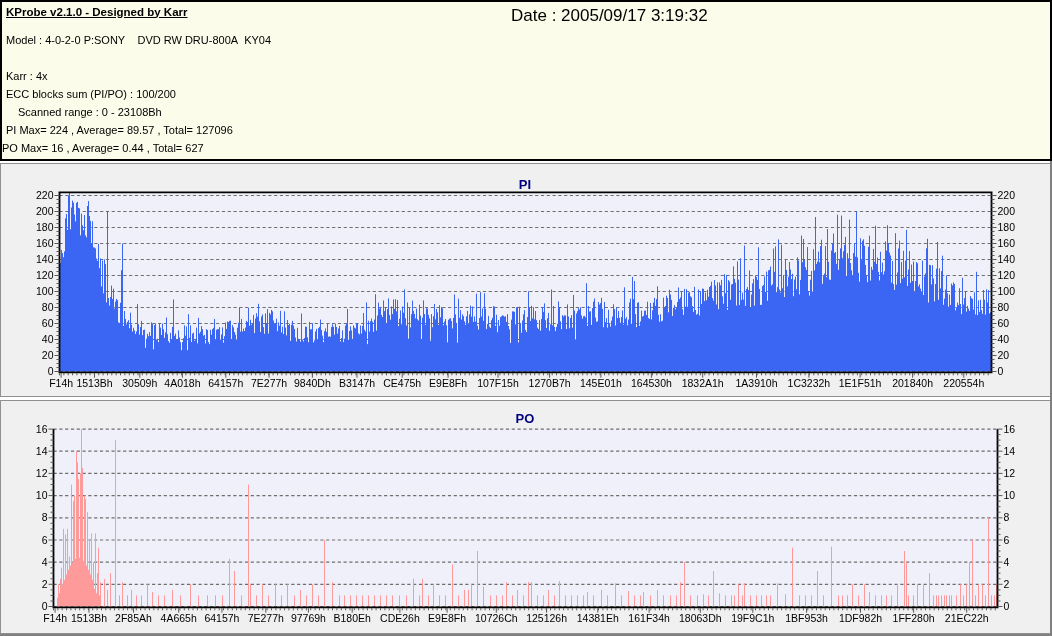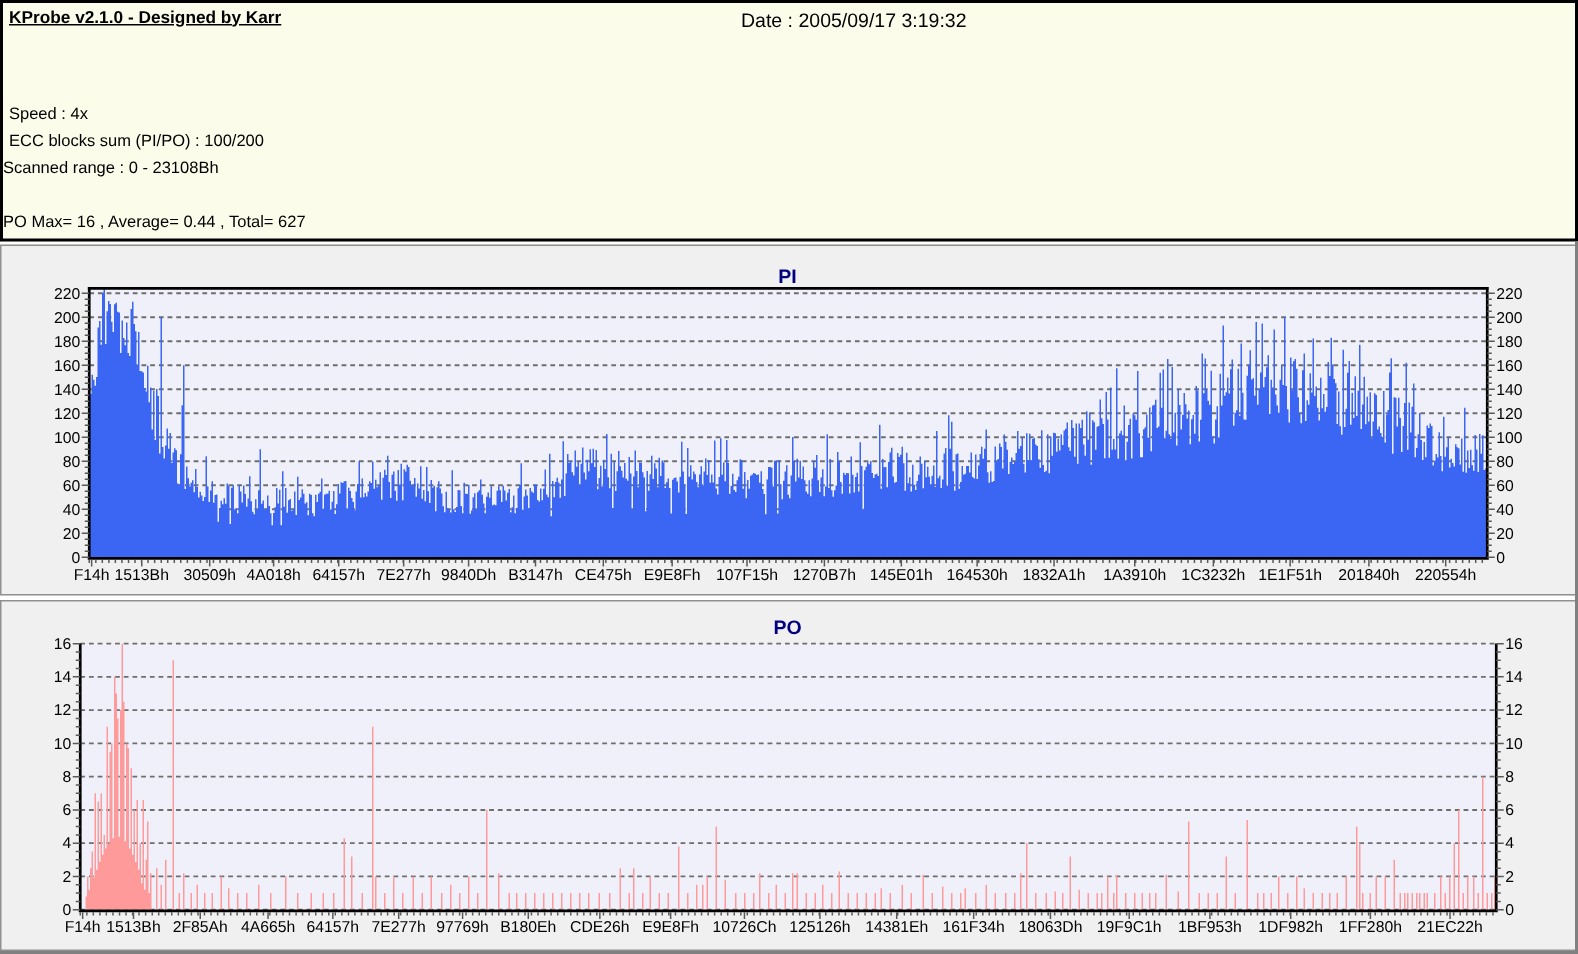--- a/index.html
+++ b/index.html
@@ -3,24 +3,26 @@
 *{margin:0;padding:0;box-sizing:border-box}
 body{font-family:"Liberation Sans",sans-serif;-webkit-font-smoothing:antialiased;background:#fff;width:1052px;height:636px;overflow:hidden;position:relative}
 .hdr{will-change:transform;position:absolute;left:0;top:0;width:1052px;height:161px;background:#fcfceb;border:2px solid #000;font-size:11px;color:#000}
 .panel{position:absolute;left:0;width:1052px;height:234px;background:#f0f0f0;border:1px solid #909090}
 svg{position:absolute;left:0;top:0;will-change:transform}
 .frame{position:absolute;right:0;top:161px;width:2px;height:475px;background:#808080}
 .frameb{position:absolute;left:0;bottom:0;width:1052px;height:2px;background:#808080}
 </style></head><body>
 <div class="hdr">
 <div style="position:absolute;left:4px;top:3.5px;font-weight:bold;text-decoration:underline;font-size:11.5px">KProbe v2.1.0 - Designed by Karr</div>
-<div style="position:absolute;left:492px;top:4px;font-size:13px">Date : 2005/09/17 3:19:32</div>
-    <div style="position:absolute;left:4px;top:67.5px">Speed : 4x</div>
+<div style="position:absolute;left:509px;top:4px;font-size:17px">Date : 2005/09/17 3:19:32</div>
+<div style="position:absolute;left:4px;top:31.5px">Model : 4-0-2-0 P:SONY&nbsp;&nbsp;&nbsp;&nbsp;DVD RW DRU-800A&nbsp;&nbsp;KY04</div>
+    <div style="position:absolute;left:4px;top:67.5px">Karr : 4x</div>
     <div style="position:absolute;left:4px;top:85.5px">ECC blocks sum (PI/PO) : 100/200</div>
-    <div style="position:absolute;left:0;top:103.5px">Scanned range : 0 - 23108Bh</div>
+    <div style="position:absolute;left:16px;top:103.5px">Scanned range : 0 - 23108Bh</div>
+    <div style="position:absolute;left:4px;top:121.5px">PI Max= 224 , Average= 89.57 , Total= 127096</div>
     <div style="position:absolute;left:0;top:139.5px">PO Max= 16 , Average= 0.44 , Total= 627</div>
 </div>
 <div class="panel" style="top:163px"></div>
 <div class="panel" style="top:400px"></div>
 <svg width="1052" height="636" viewBox="0 0 1052 636">
 <rect x="59.5" y="192.3" width="932" height="179.2" fill="#f0f0fa"></rect>
     <path d="M59.5 195.5H991.5M59.5 211.5H991.5M59.5 227.5H991.5M59.5 243.5H991.5M59.5 259.5H991.5M59.5 275.5H991.5M59.5 291.5H991.5M59.5 307.5H991.5M59.5 323.5H991.5M59.5 339.5H991.5M59.5 355.5H991.5M59.5 371.5H991.5" stroke="#6e6e6e" stroke-width="1.2" stroke-dasharray="3.2 2.6" fill="none"></path>
     <path d="M60.5 371.5V262.7M61.5 371.5V249.9M62.5 371.5V253.1M63.5 371.5V257.2M64.5 371.5V251.4M65.5 371.5V218.3M66.5 371.5V214M67.5 371.5V229.9M68.5 371.5V195.2M69.5 371.5V192.3M70.5 371.5V229.3M71.5 371.5V207.5M72.5 371.5V200.6M73.5 371.5V202.6M74.5 371.5V214.5M75.5 371.5V221.4M76.5 371.5V202.8M77.5 371.5V201.9M78.5 371.5V207.9M79.5 371.5V208.4M80.5 371.5V235.3M81.5 371.5V213.6M82.5 371.5V225.3M83.5 371.5V230.2M84.5 371.5V215M85.5 371.5V235.3M86.5 371.5V237.3M87.5 371.5V206M88.5 371.5V201.1M89.5 371.5V216M90.5 371.5V220.9M91.5 371.5V243.1M92.5 371.5V221.3M93.5 371.5V247.3M94.5 371.5V247.5M95.5 371.5V248.4M96.5 371.5V258.6M97.5 371.5V261M98.5 371.5V243.9M99.5 371.5V268.2M100.5 371.5V258.3M101.5 371.5V286.4M102.5 371.5V260.5M103.5 371.5V293.3M104.5 371.5V259.4M105.5 371.5V264M106.5 371.5V302.4M107.5 371.5V211.5M108.5 371.5V298M109.5 371.5V305.6M110.5 371.5V297M111.5 371.5V285.6M112.5 371.5V299.1M113.5 371.5V288.7M114.5 371.5V308.6M115.5 371.5V301.6M116.5 371.5V298.9M117.5 371.5V300.2M118.5 371.5V322.3M119.5 371.5V323M120.5 371.5V302.8M121.5 371.5V270.2M122.5 371.5V243.5M123.5 371.5V326M124.5 371.5V311M125.5 371.5V318.9M126.5 371.5V324.4M127.5 371.5V321.8M128.5 371.5V320.2M129.5 371.5V328.2M130.5 371.5V312.7M131.5 371.5V324.7M132.5 371.5V331.6M133.5 371.5V327.8M134.5 371.5V330.4M135.5 371.5V334M136.5 371.5V331.4M137.5 371.5V304.1M138.5 371.5V324.3M139.5 371.5V334.6M140.5 371.5V327M141.5 371.5V320.8M142.5 371.5V335.1M143.5 371.5V330M144.5 371.5V329.6M145.5 371.5V347.8M146.5 371.5V338.7M147.5 371.5V333.8M148.5 371.5V336.2M149.5 371.5V332.1M150.5 371.5V335.9M151.5 371.5V322.4M152.5 371.5V324M153.5 371.5V349.3M154.5 371.5V325.1M155.5 371.5V323.5M156.5 371.5V339.5M157.5 371.5V338.7M158.5 371.5V342.1M159.5 371.5V323.4M160.5 371.5V327.6M161.5 371.5V335M162.5 371.5V323.6M163.5 371.5V329.4M164.5 371.5V337.9M165.5 371.5V332.4M166.5 371.5V317.5M167.5 371.5V334.2M168.5 371.5V341.1M169.5 371.5V342.8M170.5 371.5V332.8M171.5 371.5V339.7M172.5 371.5V326.8M173.5 371.5V299.5M174.5 371.5V335.8M175.5 371.5V333.7M176.5 371.5V339.9M177.5 371.5V339.1M178.5 371.5V330.4M179.5 371.5V337.4M180.5 371.5V342.2M181.5 371.5V350.2M182.5 371.5V342M183.5 371.5V338.1M184.5 371.5V325.4M185.5 371.5V335.7M186.5 371.5V326.5M187.5 371.5V350.2M188.5 371.5V314.2M189.5 371.5V337.9M190.5 371.5V325.4M191.5 371.5V341.9M192.5 371.5V333.5M193.5 371.5V332.7M194.5 371.5V340.7M195.5 371.5V339.7M196.5 371.5V327.6M197.5 371.5V343.4M198.5 371.5V317.9M199.5 371.5V333.4M200.5 371.5V331.7M201.5 371.5V326.1M202.5 371.5V329.2M203.5 371.5V335.6M204.5 371.5V334.9M205.5 371.5V343.5M206.5 371.5V329.2M207.5 371.5V330M208.5 371.5V342.1M209.5 371.5V344.1M210.5 371.5V329.8M211.5 371.5V334.7M212.5 371.5V329.1M213.5 371.5V327.8M214.5 371.5V319M215.5 371.5V339.1M216.5 371.5V329.8M217.5 371.5V329.2M218.5 371.5V329.2M219.5 371.5V327.2M220.5 371.5V339.6M221.5 371.5V334.5M222.5 371.5V327.4M223.5 371.5V342.7M224.5 371.5V336.2M225.5 371.5V322.6M226.5 371.5V329M227.5 371.5V321.5M228.5 371.5V322M229.5 371.5V320.9M230.5 371.5V320.7M231.5 371.5V339M232.5 371.5V325.1M233.5 371.5V327.4M234.5 371.5V332M235.5 371.5V334.7M236.5 371.5V340.1M237.5 371.5V327.7M238.5 371.5V322.7M239.5 371.5V307.5M240.5 371.5V331.6M241.5 371.5V319M242.5 371.5V331.5M243.5 371.5V328.6M244.5 371.5V331M245.5 371.5V327.6M246.5 371.5V320.9M247.5 371.5V322M248.5 371.5V307.8M249.5 371.5V325.8M250.5 371.5V319.8M251.5 371.5V324.8M252.5 371.5V323.6M253.5 371.5V314.9M254.5 371.5V333.1M255.5 371.5V318.5M256.5 371.5V313.2M257.5 371.5V316.7M258.5 371.5V303.8M259.5 371.5V321.4M260.5 371.5V332M261.5 371.5V316.5M262.5 371.5V314.4M263.5 371.5V327.1M264.5 371.5V333.8M265.5 371.5V313.4M266.5 371.5V323M267.5 371.5V309.1M268.5 371.5V333.5M269.5 371.5V312.8M270.5 371.5V314.4M271.5 371.5V309.9M272.5 371.5V311.3M273.5 371.5V320.5M274.5 371.5V323.7M275.5 371.5V323.1M276.5 371.5V318.7M277.5 371.5V331.2M278.5 371.5V322.4M279.5 371.5V325.7M280.5 371.5V310.8M281.5 371.5V332.5M282.5 371.5V326.7M283.5 371.5V334.1M284.5 371.5V311.3M285.5 371.5V327.5M286.5 371.5V335.4M287.5 371.5V320M288.5 371.5V325M289.5 371.5V323.8M290.5 371.5V340.9M291.5 371.5V324.8M292.5 371.5V320.8M293.5 371.5V325.6M294.5 371.5V329M295.5 371.5V337.5M296.5 371.5V341.5M297.5 371.5V327.8M298.5 371.5V338.8M299.5 371.5V339.6M300.5 371.5V341.7M301.5 371.5V313.5M302.5 371.5V339.5M303.5 371.5V341.4M304.5 371.5V338M305.5 371.5V326.6M306.5 371.5V326.8M307.5 371.5V337.3M308.5 371.5V342.2M309.5 371.5V321.8M310.5 371.5V329.2M311.5 371.5V329.3M312.5 371.5V323.2M313.5 371.5V342.5M314.5 371.5V340.4M315.5 371.5V331.5M316.5 371.5V328.8M317.5 371.5V339.8M318.5 371.5V328.1M319.5 371.5V326.8M320.5 371.5V319.6M321.5 371.5V329.9M322.5 371.5V335.6M323.5 371.5V342.2M324.5 371.5V331.2M325.5 371.5V328.4M326.5 371.5V331.8M327.5 371.5V324.1M328.5 371.5V336.8M329.5 371.5V336.3M330.5 371.5V336.8M331.5 371.5V327.1M332.5 371.5V324.2M333.5 371.5V326.8M334.5 371.5V334.7M335.5 371.5V323.9M336.5 371.5V327M337.5 371.5V333.6M338.5 371.5V328.5M339.5 371.5V326M340.5 371.5V341.5M341.5 371.5V338.1M342.5 371.5V330.3M343.5 371.5V342.1M344.5 371.5V338.7M345.5 371.5V325.5M346.5 371.5V323.4M347.5 371.5V308.9M348.5 371.5V339.9M349.5 371.5V331M350.5 371.5V326.3M351.5 371.5V330.4M352.5 371.5V338.9M353.5 371.5V325.4M354.5 371.5V327.6M355.5 371.5V328.5M356.5 371.5V323M357.5 371.5V323.4M358.5 371.5V333.3M359.5 371.5V334.3M360.5 371.5V325.6M361.5 371.5V333.5M362.5 371.5V325.8M363.5 371.5V313M364.5 371.5V329.7M365.5 371.5V331.5M366.5 371.5V302.5M367.5 371.5V344.1M368.5 371.5V320.7M369.5 371.5V331.5M370.5 371.5V321.3M371.5 371.5V318.5M372.5 371.5V321.6M373.5 371.5V331.9M374.5 371.5V319.6M375.5 371.5V294.2M376.5 371.5V330.6M377.5 371.5V315.6M378.5 371.5V302.6M379.5 371.5V308.6M380.5 371.5V307.2M381.5 371.5V314.9M382.5 371.5V317M383.5 371.5V300.4M384.5 371.5V311.1M385.5 371.5V307.3M386.5 371.5V323.1M387.5 371.5V309.1M388.5 371.5V298.4M389.5 371.5V315M390.5 371.5V319.7M391.5 371.5V306.5M392.5 371.5V314.1M393.5 371.5V299.5M394.5 371.5V308.8M395.5 371.5V299.2M396.5 371.5V311.3M397.5 371.5V300M398.5 371.5V326.1M399.5 371.5V318.7M400.5 371.5V310.5M401.5 371.5V324.4M402.5 371.5V306.5M403.5 371.5V312.7M404.5 371.5V289.3M405.5 371.5V318.2M406.5 371.5V325.5M407.5 371.5V302.5M408.5 371.5V338.7M409.5 371.5V307.8M410.5 371.5V327.4M411.5 371.5V314.2M412.5 371.5V300.6M413.5 371.5V310.9M414.5 371.5V313.9M415.5 371.5V318.4M416.5 371.5V308.6M417.5 371.5V319.2M418.5 371.5V320.5M419.5 371.5V304.6M420.5 371.5V315.6M421.5 371.5V339.5M422.5 371.5V317.7M423.5 371.5V300.4M424.5 371.5V314M425.5 371.5V324.8M426.5 371.5V308.3M427.5 371.5V308.5M428.5 371.5V314.9M429.5 371.5V318.4M430.5 371.5V340.8M431.5 371.5V314M432.5 371.5V327.2M433.5 371.5V316.2M434.5 371.5V303.9M435.5 371.5V319.3M436.5 371.5V308.9M437.5 371.5V312.3M438.5 371.5V324.9M439.5 371.5V305.1M440.5 371.5V317.3M441.5 371.5V307M442.5 371.5V308.3M443.5 371.5V325.3M444.5 371.5V321.5M445.5 371.5V319M446.5 371.5V325.3M447.5 371.5V342.3M448.5 371.5V319.8M449.5 371.5V318.6M450.5 371.5V318.3M451.5 371.5V321M452.5 371.5V328.4M453.5 371.5V317.9M454.5 371.5V294.5M455.5 371.5V314.4M456.5 371.5V323.2M457.5 371.5V342.7M458.5 371.5V298.7M459.5 371.5V317.8M460.5 371.5V310.1M461.5 371.5V319.6M462.5 371.5V314.3M463.5 371.5V316.2M464.5 371.5V321.3M465.5 371.5V324.9M466.5 371.5V316.4M467.5 371.5V310.9M468.5 371.5V323.6M469.5 371.5V314.4M470.5 371.5V305.6M471.5 371.5V316.7M472.5 371.5V306.6M473.5 371.5V321.9M474.5 371.5V316.4M475.5 371.5V321.6M476.5 371.5V293.7M477.5 371.5V325.6M478.5 371.5V329.6M479.5 371.5V318M480.5 371.5V292.2M481.5 371.5V316.5M482.5 371.5V308.4M483.5 371.5V320.8M484.5 371.5V293.3M485.5 371.5V308.7M486.5 371.5V329.1M487.5 371.5V324M488.5 371.5V315.9M489.5 371.5V326.6M490.5 371.5V328M491.5 371.5V320.2M492.5 371.5V317.8M493.5 371.5V306.2M494.5 371.5V306.6M495.5 371.5V325.9M496.5 371.5V314.7M497.5 371.5V332.2M498.5 371.5V320M499.5 371.5V325.8M500.5 371.5V317.1M501.5 371.5V316.3M502.5 371.5V315.3M503.5 371.5V315.8M504.5 371.5V316.7M505.5 371.5V316.3M506.5 371.5V321.9M507.5 371.5V314.1M508.5 371.5V326M509.5 371.5V329.3M510.5 371.5V342.9M511.5 371.5V319.6M512.5 371.5V311.4M513.5 371.5V311.4M514.5 371.5V311.8M515.5 371.5V324.4M516.5 371.5V307.2M517.5 371.5V307M518.5 371.5V342.4M519.5 371.5V306.7M520.5 371.5V323.2M521.5 371.5V332.8M522.5 371.5V320.5M523.5 371.5V314.4M524.5 371.5V310.1M525.5 371.5V329.9M526.5 371.5V332.1M527.5 371.5V317M528.5 371.5V291.3M529.5 371.5V307.1M530.5 371.5V321M531.5 371.5V305.8M532.5 371.5V318.4M533.5 371.5V307.2M534.5 371.5V319.3M535.5 371.5V311M536.5 371.5V320.1M537.5 371.5V327.6M538.5 371.5V329.1M539.5 371.5V320.1M540.5 371.5V330.8M541.5 371.5V319M542.5 371.5V307.1M543.5 371.5V311.9M544.5 371.5V303.4M545.5 371.5V320.1M546.5 371.5V328M547.5 371.5V318.3M548.5 371.5V312.9M549.5 371.5V330.8M550.5 371.5V324.3M551.5 371.5V289.5M552.5 371.5V325.3M553.5 371.5V306M554.5 371.5V326.9M555.5 371.5V331.1M556.5 371.5V326.9M557.5 371.5V323.7M558.5 371.5V301.4M559.5 371.5V307.7M560.5 371.5V321.3M561.5 371.5V329.2M562.5 371.5V315.1M563.5 371.5V316.5M564.5 371.5V315.3M565.5 371.5V315.5M566.5 371.5V329M567.5 371.5V304.4M568.5 371.5V316.5M569.5 371.5V328.3M570.5 371.5V318M571.5 371.5V315.2M572.5 371.5V327.7M573.5 371.5V294.9M574.5 371.5V310.6M575.5 371.5V339.5M576.5 371.5V313.5M577.5 371.5V311.1M578.5 371.5V308.1M579.5 371.5V309.5M580.5 371.5V307.3M581.5 371.5V315.4M582.5 371.5V318.7M583.5 371.5V316.3M584.5 371.5V315.8M585.5 371.5V317.4M586.5 371.5V283.2M587.5 371.5V325.9M588.5 371.5V306M589.5 371.5V311.5M590.5 371.5V311.3M591.5 371.5V324.9M592.5 371.5V308M593.5 371.5V301.7M594.5 371.5V298.5M595.5 371.5V317.6M596.5 371.5V321.8M597.5 371.5V321.4M598.5 371.5V302M599.5 371.5V304.6M600.5 371.5V303.1M601.5 371.5V297.8M602.5 371.5V308.9M603.5 371.5V327.2M604.5 371.5V301.9M605.5 371.5V322.2M606.5 371.5V318.1M607.5 371.5V327.6M608.5 371.5V309.8M609.5 371.5V323.1M610.5 371.5V326.6M611.5 371.5V320.6M612.5 371.5V316.5M613.5 371.5V304.3M614.5 371.5V309.1M615.5 371.5V325.5M616.5 371.5V307.2M617.5 371.5V318.1M618.5 371.5V311.1M619.5 371.5V317.8M620.5 371.5V322.8M621.5 371.5V317.1M622.5 371.5V310.3M623.5 371.5V324.6M624.5 371.5V287.3M625.5 371.5V318.8M626.5 371.5V317.2M627.5 371.5V325.3M628.5 371.5V319.6M629.5 371.5V302.4M630.5 371.5V298.6M631.5 371.5V323.9M632.5 371.5V276.9M633.5 371.5V299.1M634.5 371.5V281.1M635.5 371.5V314.1M636.5 371.5V327.1M637.5 371.5V302.8M638.5 371.5V302.3M639.5 371.5V325.9M640.5 371.5V321.4M641.5 371.5V310.6M642.5 371.5V316.5M643.5 371.5V315.8M644.5 371.5V310.7M645.5 371.5V310.6M646.5 371.5V315M647.5 371.5V301.7M648.5 371.5V318M649.5 371.5V319M650.5 371.5V303M651.5 371.5V319.4M652.5 371.5V310.3M653.5 371.5V302.6M654.5 371.5V297.8M655.5 371.5V305.9M656.5 371.5V299.1M657.5 371.5V286.3M658.5 371.5V314.8M659.5 371.5V321.8M660.5 371.5V314.2M661.5 371.5V321.4M662.5 371.5V320.7M663.5 371.5V297.6M664.5 371.5V307.6M665.5 371.5V306M666.5 371.5V295.7M667.5 371.5V298M668.5 371.5V312.3M669.5 371.5V289.7M670.5 371.5V294.5M671.5 371.5V299.9M672.5 371.5V316M673.5 371.5V307.8M674.5 371.5V305M675.5 371.5V309.3M676.5 371.5V308M677.5 371.5V302M678.5 371.5V287.4M679.5 371.5V299.1M680.5 371.5V297.4M681.5 371.5V291.5M682.5 371.5V309.2M683.5 371.5V315M684.5 371.5V288.8M685.5 371.5V306.7M686.5 371.5V289.2M687.5 371.5V306.8M688.5 371.5V292.7M689.5 371.5V291.9M690.5 371.5V296.3M691.5 371.5V297.3M692.5 371.5V306.2M693.5 371.5V311.9M694.5 371.5V286.8M695.5 371.5V310M696.5 371.5V314.7M697.5 371.5V313.8M698.5 371.5V289.5M699.5 371.5V315.5M700.5 371.5V291.2M701.5 371.5V303.9M702.5 371.5V288.5M703.5 371.5V288.9M704.5 371.5V301.1M705.5 371.5V292.7M706.5 371.5V300.3M707.5 371.5V289.7M708.5 371.5V296.7M709.5 371.5V287M710.5 371.5V285.8M711.5 371.5V281.7M712.5 371.5V298.1M713.5 371.5V300.6M714.5 371.5V280M715.5 371.5V285.4M716.5 371.5V304.5M717.5 371.5V282.3M718.5 371.5V309.2M719.5 371.5V282.4M720.5 371.5V285.3M721.5 371.5V279.9M722.5 371.5V296.3M723.5 371.5V303.8M724.5 371.5V274.2M725.5 371.5V293.2M726.5 371.5V275M727.5 371.5V309.9M728.5 371.5V280.1M729.5 371.5V281.5M730.5 371.5V299.8M731.5 371.5V284.5M732.5 371.5V284M733.5 371.5V266.4M734.5 371.5V278.8M735.5 371.5V282.7M736.5 371.5V305.5M737.5 371.5V261.4M738.5 371.5V279.6M739.5 371.5V305.1M740.5 371.5V258.3M741.5 371.5V299.9M742.5 371.5V292.6M743.5 371.5V299.6M744.5 371.5V245.5M745.5 371.5V305.9M746.5 371.5V289M747.5 371.5V287.1M748.5 371.5V290.1M749.5 371.5V270.4M750.5 371.5V307.2M751.5 371.5V294.5M752.5 371.5V283.4M753.5 371.5V279.1M754.5 371.5V305.6M755.5 371.5V275.7M756.5 371.5V276.9M757.5 371.5V279.9M758.5 371.5V247.3M759.5 371.5V288.9M760.5 371.5V304.9M761.5 371.5V304.8M762.5 371.5V286.1M763.5 371.5V284.9M764.5 371.5V276.4M765.5 371.5V291.9M766.5 371.5V271.6M767.5 371.5V300.8M768.5 371.5V270.3M769.5 371.5V269.9M770.5 371.5V266.5M771.5 371.5V285.4M772.5 371.5V284.3M773.5 371.5V248.5M774.5 371.5V271.8M775.5 371.5V246.4M776.5 371.5V292.2M777.5 371.5V287.1M778.5 371.5V239.4M779.5 371.5V289.5M780.5 371.5V292.5M781.5 371.5V244.7M782.5 371.5V288.3M783.5 371.5V275.1M784.5 371.5V297M785.5 371.5V259.3M786.5 371.5V270M787.5 371.5V286.3M788.5 371.5V276.7M789.5 371.5V262M790.5 371.5V269.5M791.5 371.5V279M792.5 371.5V273.7M793.5 371.5V296.2M794.5 371.5V279.5M795.5 371.5V276.6M796.5 371.5V289.2M797.5 371.5V257.3M798.5 371.5V260.4M799.5 371.5V294.4M800.5 371.5V279.9M801.5 371.5V235.6M802.5 371.5V262.2M803.5 371.5V239M804.5 371.5V259.6M805.5 371.5V267.2M806.5 371.5V269.9M807.5 371.5V247.1M808.5 371.5V291M809.5 371.5V295.6M810.5 371.5V279.7M811.5 371.5V270.9M812.5 371.5V291.6M813.5 371.5V249.2M814.5 371.5V270.4M815.5 371.5V217M816.5 371.5V263.9M817.5 371.5V261.5M818.5 371.5V251.6M819.5 371.5V262.3M820.5 371.5V246.1M821.5 371.5V239.7M822.5 371.5V283.9M823.5 371.5V275.2M824.5 371.5V273.5M825.5 371.5V245.9M826.5 371.5V277.1M827.5 371.5V229M828.5 371.5V261.8M829.5 371.5V279.6M830.5 371.5V279.8M831.5 371.5V250.5M832.5 371.5V243.6M833.5 371.5V233.5M834.5 371.5V253M835.5 371.5V252.1M836.5 371.5V263.9M837.5 371.5V214.7M838.5 371.5V269.8M839.5 371.5V259.3M840.5 371.5V248.4M841.5 371.5V215.6M842.5 371.5V258.2M843.5 371.5V251.3M844.5 371.5V244.9M845.5 371.5V236.9M846.5 371.5V276M847.5 371.5V253.2M848.5 371.5V258.4M849.5 371.5V219.6M850.5 371.5V263M851.5 371.5V270.3M852.5 371.5V275.1M853.5 371.5V253.1M854.5 371.5V243.4M855.5 371.5V256.7M856.5 371.5V211.5M857.5 371.5V257.4M858.5 371.5V272.8M859.5 371.5V281.7M860.5 371.5V238.3M861.5 371.5V260.2M862.5 371.5V240.8M863.5 371.5V239.3M864.5 371.5V245.8M865.5 371.5V264.9M866.5 371.5V275.8M867.5 371.5V282.2M868.5 371.5V246.9M869.5 371.5V235.7M870.5 371.5V280.6M871.5 371.5V266.8M872.5 371.5V269.8M873.5 371.5V248.9M874.5 371.5V261.7M875.5 371.5V225.7M876.5 371.5V264M877.5 371.5V257.6M878.5 371.5V271.9M879.5 371.5V280.4M880.5 371.5V251.8M881.5 371.5V272.2M882.5 371.5V262.7M883.5 371.5V274.5M884.5 371.5V271.3M885.5 371.5V241.4M886.5 371.5V250.7M887.5 371.5V225.2M888.5 371.5V243M889.5 371.5V252.6M890.5 371.5V255.5M891.5 371.5V282.6M892.5 371.5V261M893.5 371.5V284.1M894.5 371.5V289.9M895.5 371.5V233.2M896.5 371.5V284.6M897.5 371.5V272.5M898.5 371.5V248.5M899.5 371.5V240.6M900.5 371.5V283.1M901.5 371.5V261.9M902.5 371.5V278.6M903.5 371.5V250.8M904.5 371.5V277.3M905.5 371.5V260.5M906.5 371.5V229.9M907.5 371.5V286M908.5 371.5V269.6M909.5 371.5V251.1M910.5 371.5V282.8M911.5 371.5V264.5M912.5 371.5V281M913.5 371.5V261.5M914.5 371.5V292.1M915.5 371.5V281M916.5 371.5V262.1M917.5 371.5V263.3M918.5 371.5V286.4M919.5 371.5V284.3M920.5 371.5V288.7M921.5 371.5V291.4M922.5 371.5V260.6M923.5 371.5V295M924.5 371.5V276.4M925.5 371.5V273.4M926.5 371.5V248.3M927.5 371.5V238.8M928.5 371.5V302.5M929.5 371.5V264.8M930.5 371.5V265.2M931.5 371.5V284.4M932.5 371.5V265.2M933.5 371.5V278.6M934.5 371.5V301.4M935.5 371.5V284M936.5 371.5V268.7M937.5 371.5V241.9M938.5 371.5V299.8M939.5 371.5V268.4M940.5 371.5V288.4M941.5 371.5V271.1M942.5 371.5V255.7M943.5 371.5V304.8M944.5 371.5V298.6M945.5 371.5V289.5M946.5 371.5V275.4M947.5 371.5V293.3M948.5 371.5V306.7M949.5 371.5V294.6M950.5 371.5V304.9M951.5 371.5V283.6M952.5 371.5V285.4M953.5 371.5V282.4M954.5 371.5V284M955.5 371.5V310.4M956.5 371.5V307.2M957.5 371.5V302.6M958.5 371.5V305M959.5 371.5V288.2M960.5 371.5V304M961.5 371.5V314.2M962.5 371.5V277.8M963.5 371.5V304.5M964.5 371.5V298.1M965.5 371.5V291.5M966.5 371.5V311.6M967.5 371.5V305.8M968.5 371.5V308.6M969.5 371.5V311M970.5 371.5V296.1M971.5 371.5V298.2M972.5 371.5V298.9M973.5 371.5V309.6M974.5 371.5V292.3M975.5 371.5V314.5M976.5 371.5V271.8M977.5 371.5V315.1M978.5 371.5V300.4M979.5 371.5V312M980.5 371.5V299.8M981.5 371.5V310.1M982.5 371.5V313.8M983.5 371.5V290M984.5 371.5V299.7M985.5 371.5V314.7M986.5 371.5V289.3M987.5 371.5V302.5M988.5 371.5V290.1M989.5 371.5V313.4M990.5 371.5V312.3" stroke="#3b66f3" stroke-width="1.0" fill="none"></path>
     <path d="M58.5 192.3H992.5M59.5 192.3V372.3M991.5 192.3V372.3M58.5 372.3H992.5" stroke="#000" stroke-width="1.8" fill="none"></path>
     <path d="M54.5 371.5h5M991.5 371.5h5M54.5 355.5h5M991.5 355.5h5M54.5 339.5h5M991.5 339.5h5M54.5 323.5h5M991.5 323.5h5M54.5 307.5h5M991.5 307.5h5M54.5 291.5h5M991.5 291.5h5M54.5 275.5h5M991.5 275.5h5M54.5 259.5h5M991.5 259.5h5M54.5 243.5h5M991.5 243.5h5M54.5 227.5h5M991.5 227.5h5M54.5 211.5h5M991.5 211.5h5M54.5 195.5h5M991.5 195.5h5M56.5 367.5h3M991.5 367.5h3M56.5 363.5h3M991.5 363.5h3M56.5 359.5h3M991.5 359.5h3M56.5 351.5h3M991.5 351.5h3M56.5 347.5h3M991.5 347.5h3M56.5 343.5h3M991.5 343.5h3M56.5 335.5h3M991.5 335.5h3M56.5 331.5h3M991.5 331.5h3M56.5 327.5h3M991.5 327.5h3M56.5 319.5h3M991.5 319.5h3M56.5 315.5h3M991.5 315.5h3M56.5 311.5h3M991.5 311.5h3M56.5 303.5h3M991.5 303.5h3M56.5 299.5h3M991.5 299.5h3M56.5 295.5h3M991.5 295.5h3M56.5 287.5h3M991.5 287.5h3M56.5 283.5h3M991.5 283.5h3M56.5 279.5h3M991.5 279.5h3M56.5 271.5h3M991.5 271.5h3M56.5 267.5h3M991.5 267.5h3M56.5 263.5h3M991.5 263.5h3M56.5 255.5h3M991.5 255.5h3M56.5 251.5h3M991.5 251.5h3M56.5 247.5h3M991.5 247.5h3M56.5 239.5h3M991.5 239.5h3M56.5 235.5h3M991.5 235.5h3M56.5 231.5h3M991.5 231.5h3M56.5 223.5h3M991.5 223.5h3M56.5 219.5h3M991.5 219.5h3M56.5 215.5h3M991.5 215.5h3M56.5 207.5h3M991.5 207.5h3M56.5 203.5h3M991.5 203.5h3M56.5 199.5h3M991.5 199.5h3M59.5 373.1v2.2M63.9 373.1v2.2M68.2 373.1v2.2M72.6 373.1v2.2M76.9 373.1v2.2M81.3 373.1v2.2M85.7 373.1v2.2M90 373.1v2.2M94.4 373.1v2.2M98.7 373.1v2.2M103.1 373.1v2.2M107.5 373.1v2.2M111.8 373.1v2.2M116.2 373.1v2.2M120.5 373.1v2.2M124.9 373.1v2.2M129.3 373.1v2.2M133.6 373.1v2.2M138 373.1v2.2M142.3 373.1v2.2M146.7 373.1v2.2M151.1 373.1v2.2M155.4 373.1v2.2M159.8 373.1v2.2M164.1 373.1v2.2M168.5 373.1v2.2M172.9 373.1v2.2M177.2 373.1v2.2M181.6 373.1v2.2M185.9 373.1v2.2M190.3 373.1v2.2M194.7 373.1v2.2M199 373.1v2.2M203.4 373.1v2.2M207.7 373.1v2.2M212.1 373.1v2.2M216.5 373.1v2.2M220.8 373.1v2.2M225.2 373.1v2.2M229.5 373.1v2.2M233.9 373.1v2.2M238.3 373.1v2.2M242.6 373.1v2.2M247 373.1v2.2M251.3 373.1v2.2M255.7 373.1v2.2M260.1 373.1v2.2M264.4 373.1v2.2M268.8 373.1v2.2M273.1 373.1v2.2M277.5 373.1v2.2M281.9 373.1v2.2M286.2 373.1v2.2M290.6 373.1v2.2M294.9 373.1v2.2M299.3 373.1v2.2M303.7 373.1v2.2M308 373.1v2.2M312.4 373.1v2.2M316.7 373.1v2.2M321.1 373.1v2.2M325.5 373.1v2.2M329.8 373.1v2.2M334.2 373.1v2.2M338.5 373.1v2.2M342.9 373.1v2.2M347.3 373.1v2.2M351.6 373.1v2.2M356 373.1v2.2M360.3 373.1v2.2M364.7 373.1v2.2M369.1 373.1v2.2M373.4 373.1v2.2M377.8 373.1v2.2M382.1 373.1v2.2M386.5 373.1v2.2M390.9 373.1v2.2M395.2 373.1v2.2M399.6 373.1v2.2M403.9 373.1v2.2M408.3 373.1v2.2M412.7 373.1v2.2M417 373.1v2.2M421.4 373.1v2.2M425.7 373.1v2.2M430.1 373.1v2.2M434.5 373.1v2.2M438.8 373.1v2.2M443.2 373.1v2.2M447.5 373.1v2.2M451.9 373.1v2.2M456.3 373.1v2.2M460.6 373.1v2.2M465 373.1v2.2M469.3 373.1v2.2M473.7 373.1v2.2M478.1 373.1v2.2M482.4 373.1v2.2M486.8 373.1v2.2M491.1 373.1v2.2M495.5 373.1v2.2M499.9 373.1v2.2M504.2 373.1v2.2M508.6 373.1v2.2M512.9 373.1v2.2M517.3 373.1v2.2M521.7 373.1v2.2M526 373.1v2.2M530.4 373.1v2.2M534.7 373.1v2.2M539.1 373.1v2.2M543.5 373.1v2.2M547.8 373.1v2.2M552.2 373.1v2.2M556.5 373.1v2.2M560.9 373.1v2.2M565.3 373.1v2.2M569.6 373.1v2.2M574 373.1v2.2M578.3 373.1v2.2M582.7 373.1v2.2M587.1 373.1v2.2M591.4 373.1v2.2M595.8 373.1v2.2M600.1 373.1v2.2M604.5 373.1v2.2M608.9 373.1v2.2M613.2 373.1v2.2M617.6 373.1v2.2M621.9 373.1v2.2M626.3 373.1v2.2M630.7 373.1v2.2M635 373.1v2.2M639.4 373.1v2.2M643.7 373.1v2.2M648.1 373.1v2.2M652.5 373.1v2.2M656.8 373.1v2.2M661.2 373.1v2.2M665.5 373.1v2.2M669.9 373.1v2.2M674.3 373.1v2.2M678.6 373.1v2.2M683 373.1v2.2M687.3 373.1v2.2M691.7 373.1v2.2M696.1 373.1v2.2M700.4 373.1v2.2M704.8 373.1v2.2M709.1 373.1v2.2M713.5 373.1v2.2M717.9 373.1v2.2M722.2 373.1v2.2M726.6 373.1v2.2M730.9 373.1v2.2M735.3 373.1v2.2M739.7 373.1v2.2M744 373.1v2.2M748.4 373.1v2.2M752.7 373.1v2.2M757.1 373.1v2.2M761.5 373.1v2.2M765.8 373.1v2.2M770.2 373.1v2.2M774.5 373.1v2.2M778.9 373.1v2.2M783.3 373.1v2.2M787.6 373.1v2.2M792 373.1v2.2M796.3 373.1v2.2M800.7 373.1v2.2M805.1 373.1v2.2M809.4 373.1v2.2M813.8 373.1v2.2M818.1 373.1v2.2M822.5 373.1v2.2M826.9 373.1v2.2M831.2 373.1v2.2M835.6 373.1v2.2M839.9 373.1v2.2M844.3 373.1v2.2M848.7 373.1v2.2M853 373.1v2.2M857.4 373.1v2.2M861.7 373.1v2.2M866.1 373.1v2.2M870.5 373.1v2.2M874.8 373.1v2.2M879.2 373.1v2.2M883.5 373.1v2.2M887.9 373.1v2.2M892.3 373.1v2.2M896.6 373.1v2.2M901 373.1v2.2M905.3 373.1v2.2M909.7 373.1v2.2M914.1 373.1v2.2M918.4 373.1v2.2M922.8 373.1v2.2M927.1 373.1v2.2M931.5 373.1v2.2M935.9 373.1v2.2M940.2 373.1v2.2M944.6 373.1v2.2M948.9 373.1v2.2M953.3 373.1v2.2M957.7 373.1v2.2M962 373.1v2.2M966.4 373.1v2.2M970.7 373.1v2.2M975.1 373.1v2.2M979.5 373.1v2.2M983.8 373.1v2.2M988.2 373.1v2.2M61.1 373.1v4.6M94.5 373.1v4.6M139.8 373.1v4.6M182.4 373.1v4.6M225.8 373.1v4.6M269.1 373.1v4.6M312.4 373.1v4.6M357 373.1v4.6M402.2 373.1v4.6M448.1 373.1v4.6M498 373.1v4.6M549.6 373.1v4.6M600.9 373.1v4.6M651.4 373.1v4.6M702.7 373.1v4.6M756.5 373.1v4.6M808.9 373.1v4.6M860.1 373.1v4.6M912.6 373.1v4.6M963.8 373.1v4.6" stroke="#5a5a5a" stroke-width="1" fill="none"></path>

